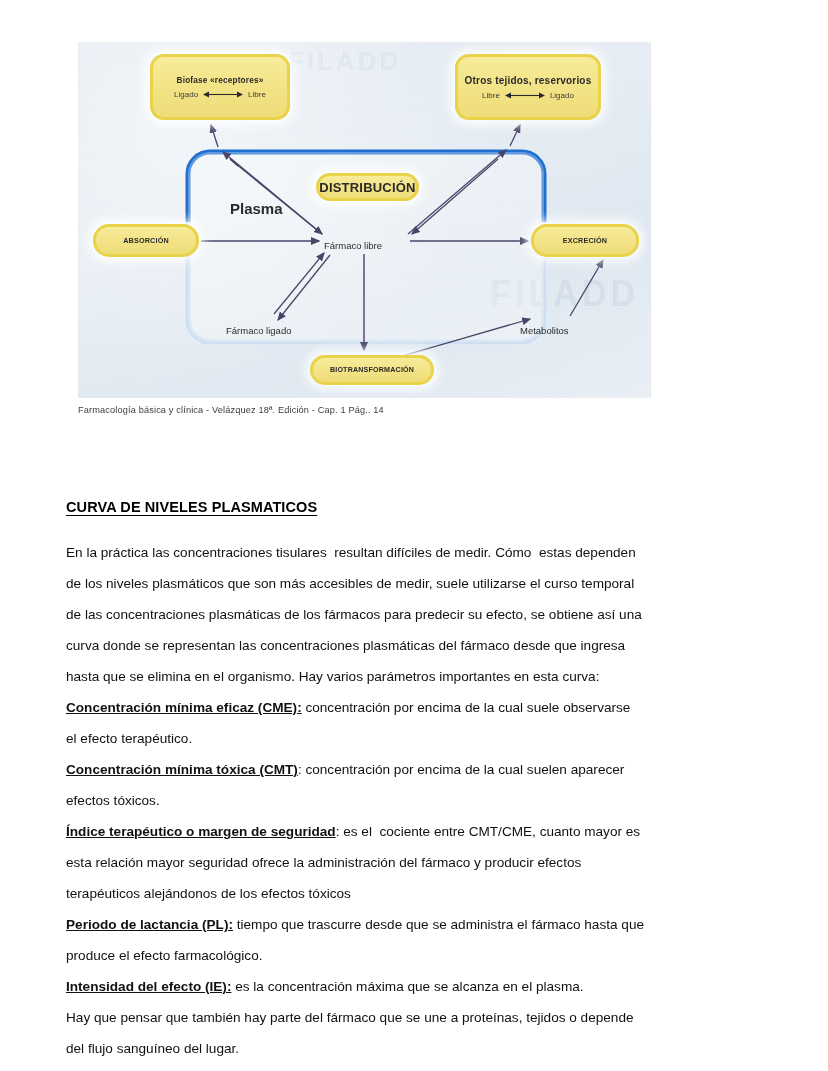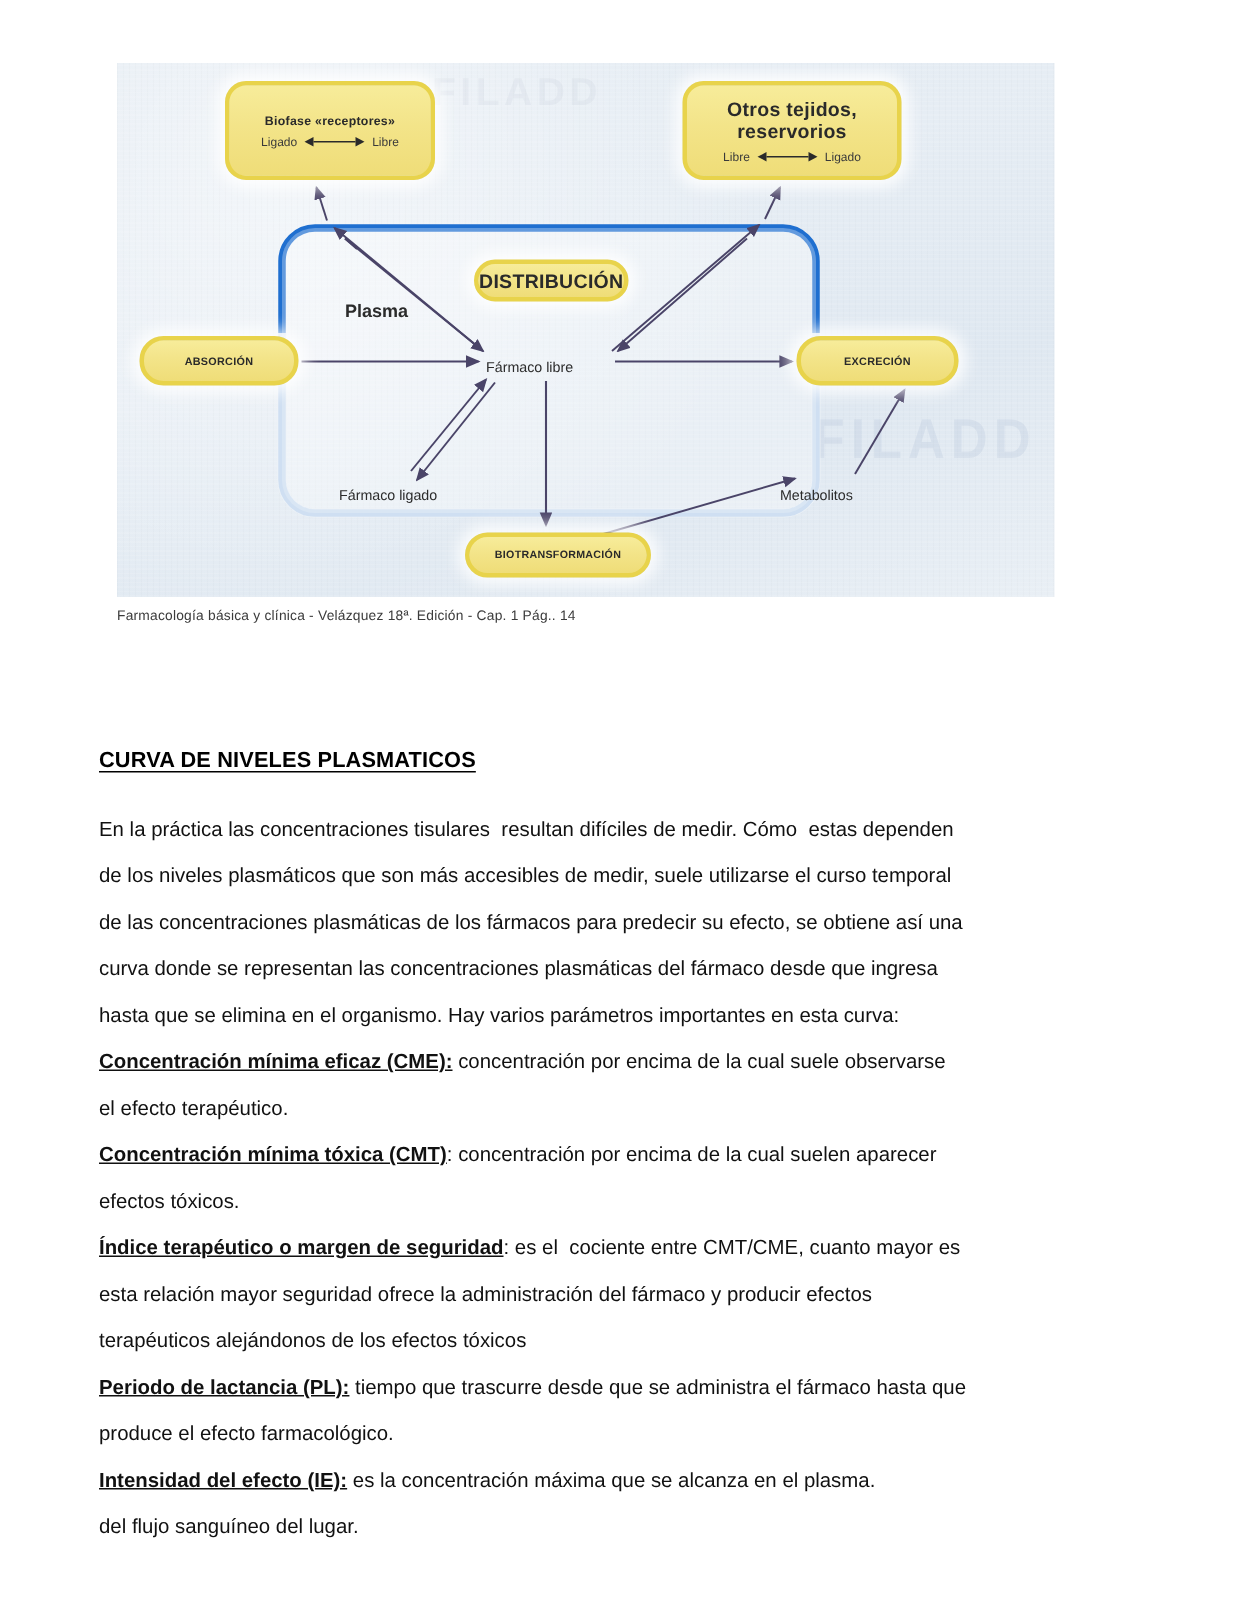--- a/index.html
+++ b/index.html
@@ -20,21 +20,21 @@
     position: absolute;
     inset: 0;
     background: #ffffff;
   }
 
   
   .figure-wrap {
     position: absolute;
     left: 78px;
     top: 42px;
-    width: 625px;
+    width: 573px;
     height: 356px;
   }
   .figure-canvas {
     position: absolute;
     inset: 0;
     background:
       radial-gradient(circle at 18% 22%, rgba(255,255,255,0.55), rgba(255,255,255,0) 55%),
       linear-gradient(160deg, #e2eaf2 0%, #e6edf4 40%, #dfe8f1 70%, #e9eff5 100%);
   }
   .figure-canvas::after{
@@ -82,21 +82,21 @@
     width: 42px;
     height: 9px;
     position: relative;
   }
 
   #node-biofase { left: 72px; top: 12px; width: 140px; height: 66px; }
   #node-biofase .pill-title { font-size: 8.2px; }
   #node-biofase .pill-sub { font-size: 8px; }
 
   #node-otros { left: 377px; top: 12px; width: 146px; height: 66px; }
-  #node-otros .pill-title { font-size: 13px; }
+  #node-otros .pill-title { font-size: 10px; }
   #node-otros .pill-sub { font-size: 8px; }
 
   #node-distribucion { left: 238px; top: 131px; width: 103px; height: 28px; border-radius: 14px; }
   #node-distribucion .pill-title { font-size: 13px; }
 
   #node-absorcion { left: 15px; top: 182px; width: 106px; height: 33px; border-radius: 16px; }
   #node-absorcion .pill-title { font-size: 7.2px; }
 
   #node-excrecion { left: 453px; top: 182px; width: 108px; height: 33px; border-radius: 16px; }
   #node-excrecion .pill-title { font-size: 7.2px; }
@@ -104,21 +104,21 @@
   #node-biotransformacion { left: 232px; top: 313px; width: 124px; height: 30px; border-radius: 15px; }
   #node-biotransformacion .pill-title { font-size: 7.1px; }
 
   
   .plain-label {
     position: absolute;
     font-size: 9.5px;
     color: #2b2b2b;
     white-space: nowrap;
   }
-  #label-plasma { left: 152px; top: 158px; font-weight: bold; font-size: 12px; }
+  #label-plasma { left: 152px; top: 158px; font-weight: bold; font-size: 15px; }
   #label-farmaco-libre { left: 246px; top: 198px; }
   #label-farmaco-ligado { left: 148px; top: 283px; }
   #label-metabolitos { left: 442px; top: 283px; }
 
   .fig-watermark {
     position: absolute;
     right: 12px;
     top: 232px;
     font-size: 34px;
     font-weight: bold;
@@ -293,17 +293,18 @@
         <div class="body-line"><b>Concentración mínima eficaz (CME):</b> concentración por encima de la cual suele observarse</div>
         <div class="body-line">el efecto terapéutico.</div>
         <div class="body-line"><b>Concentración mínima tóxica (CMT)</b>: concentración por encima de la cual suelen aparecer</div>
         <div class="body-line">efectos tóxicos.</div>
         <div class="body-line"><b>Índice terapéutico o margen de seguridad</b>: es el  cociente entre CMT/CME, cuanto mayor es</div>
         <div class="body-line">esta relación mayor seguridad ofrece la administración del fármaco y producir efectos</div>
         <div class="body-line">terapéuticos alejándonos de los efectos tóxicos</div>
         <div class="body-line"><b>Periodo de lactancia (PL):</b> tiempo que trascurre desde que se administra el fármaco hasta que</div>
         <div class="body-line">produce el efecto farmacológico.</div>
         <div class="body-line"><b>Intensidad del efecto (IE):</b> es la concentración máxima que se alcanza en el plasma.</div>
+        <div class="body-line">Hay que pensar que también hay parte del fármaco que se une a proteínas, tejidos o depende</div>
         <div class="body-line">del flujo sanguíneo del lugar.</div>
       </div>
   </div>
 
 </div>
 
 </body></html>

